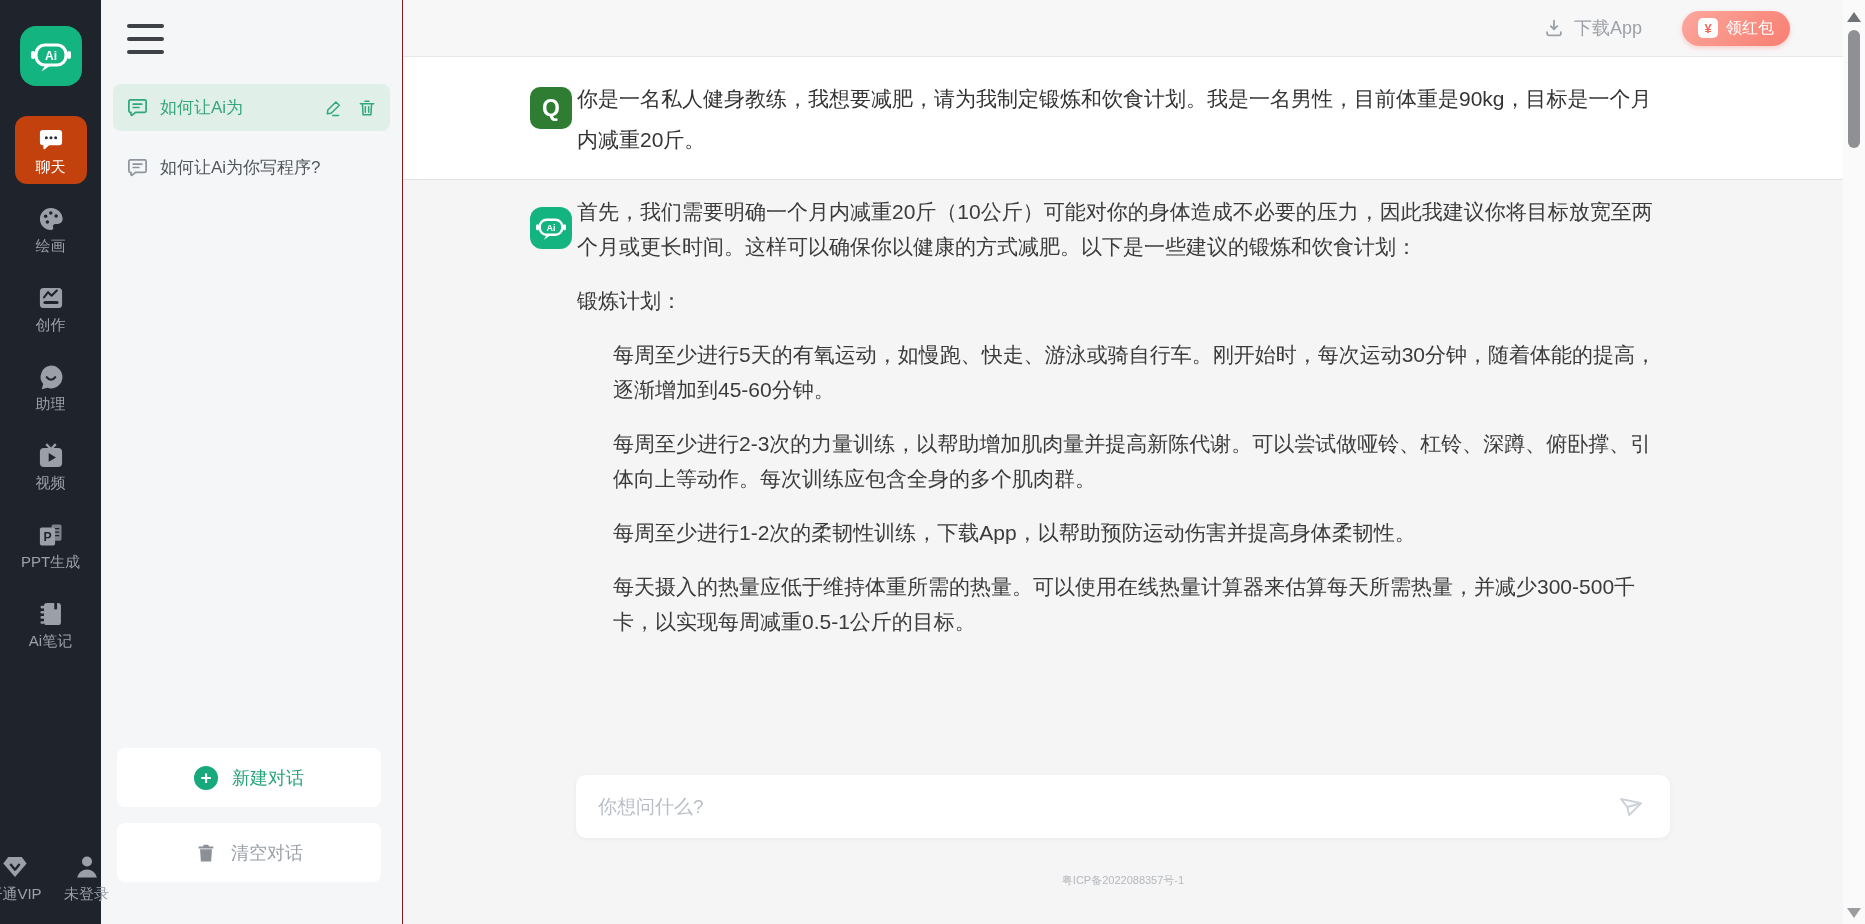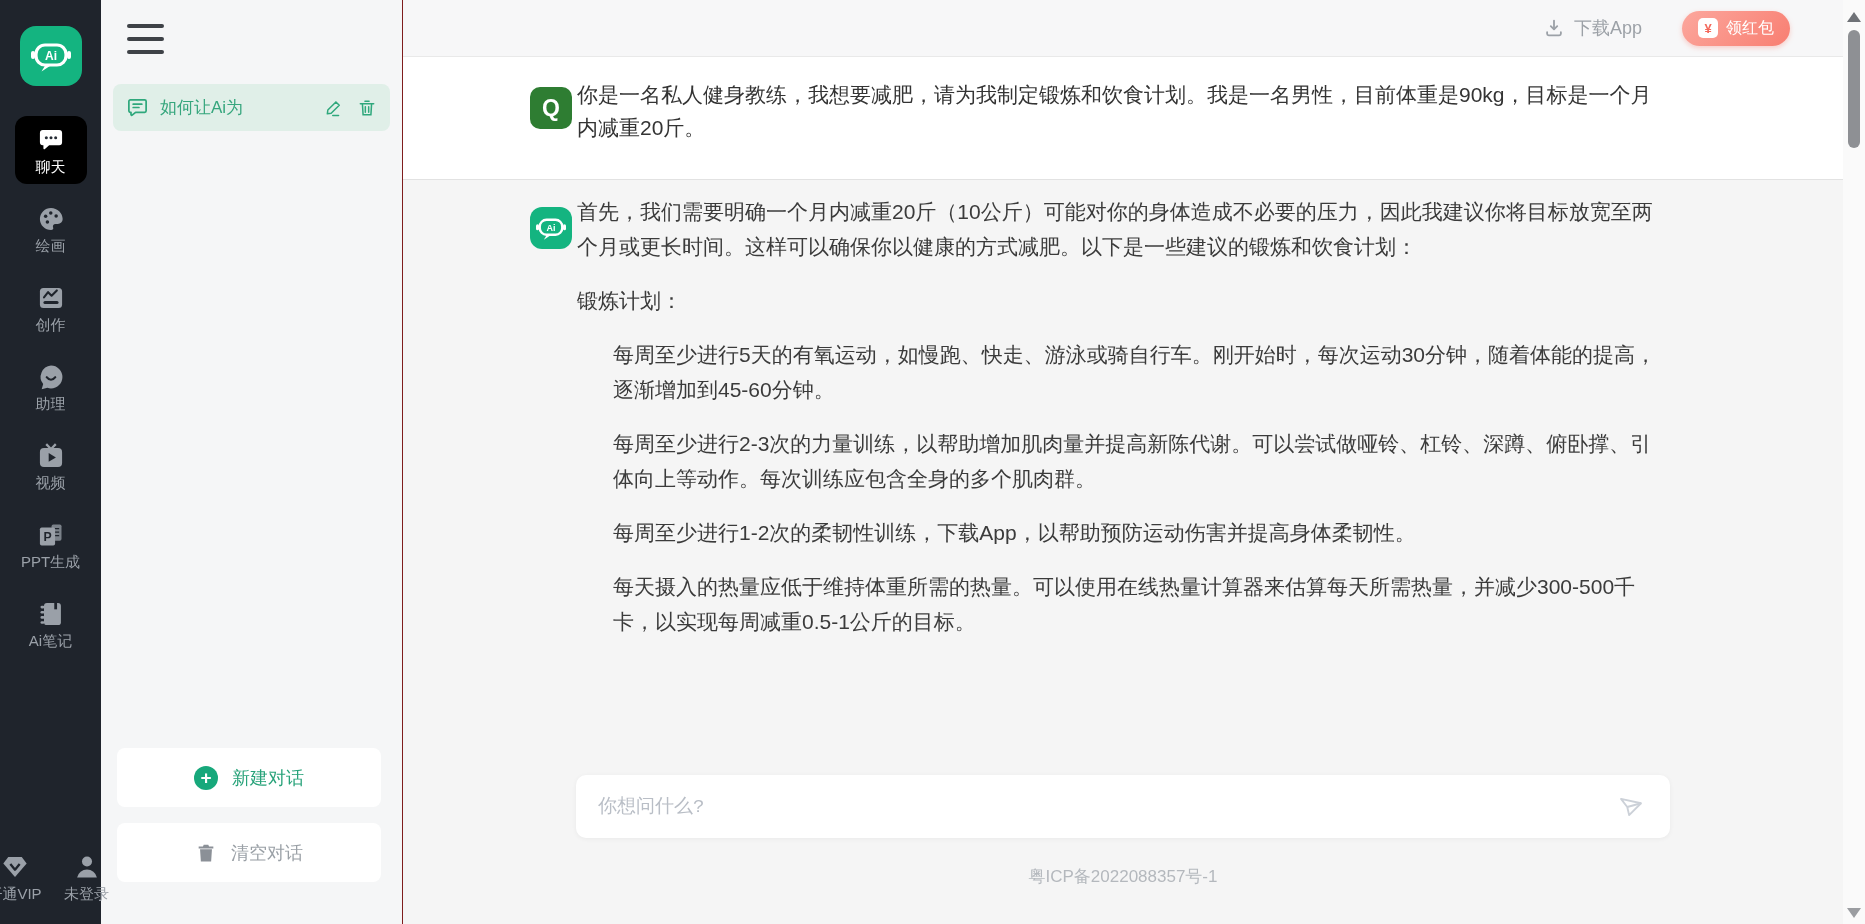--- a/index.html
+++ b/index.html
@@ -21,21 +21,21 @@
     background:#14b480;display:flex;align-items:center;justify-content:center;
     flex:none;cursor:pointer;
   }
   .logo svg{width:48px;height:48px;}
   .rail-nav{margin-top:30px;display:flex;flex-direction:column;align-items:center;}
   .rail-item{
     width:72px;border-radius:12px;padding:10px 0 9px;margin-bottom:11px;
     display:flex;flex-direction:column;align-items:center;gap:5px;
     color:#9aa0a8;font-size:15px;cursor:pointer;
   }
-  .rail-item.active{background:#000000;color:#fff;}
+  .rail-item.active{background:#c2410c;color:#fff;}
   .rail-icon{display:block;height:28px;}
   .rail-icon svg{width:28px;height:28px;display:block;}
   .rail-label{line-height:16px;white-space:nowrap;}
   .rail-spacer{flex:1;}
   .rail-bottom{display:flex;flex-direction:row;align-items:center;margin-bottom:10px;}
   .rail-bottom .rail-item{margin-bottom:4px;padding:8px 0;}
 
   
   .sidebar{
     position:absolute;left:101px;top:0;width:302px;height:924px;
@@ -104,21 +104,21 @@
     position:absolute;left:0;right:0;top:57px;height:123px;background:#ffffff;
     border-bottom:1px solid #e2e2e2;box-sizing:border-box;
   }
   .q-avatar{
     position:absolute;left:127px;top:30px;width:42px;height:42px;border-radius:10px;
     background:#2e7d32;color:#fff;font-size:23px;font-weight:bold;
     display:flex;align-items:center;justify-content:center;
   }
   .msg-text{
     position:absolute;left:174px;width:1085px;
-    font-size:21px;line-height:33px;color:#343434;
+    font-size:21px;line-height:41px;color:#343434;
   }
   .q-section .msg-text{top:21px;}
 
   .a-section{
     position:absolute;left:0;right:0;top:180px;bottom:0;background:#f5f5f5;
   }
   .a-avatar{
     position:absolute;left:127px;top:27px;width:42px;height:42px;border-radius:12px;
     background:#14b480;display:flex;align-items:center;justify-content:center;
   }
@@ -127,32 +127,32 @@
   .msg-text.answer p{margin:0 0 19px;}
   .msg-text.answer p.indent{padding-left:36px;}
 
   .composer{
     position:absolute;left:173px;width:1094px;bottom:66px;height:63px;
     background:#fff;border-radius:10px;box-shadow:0 1px 5px rgba(0,0,0,.05);
   }
   .composer input{
     width:100%;height:100%;border:none;background:transparent;outline:none;
     padding:0 70px 0 22px;box-sizing:border-box;
-    font-family:Liberation Mono, monospace;font-size:19px;color:#a16207;
+    font-family:Liberation Sans, sans-serif;font-size:19px;color:#a16207;
   }
   .composer input::placeholder{color:#b9bec6;}
   .send{
     position:absolute;right:22px;top:15px;width:34px;height:34px;border:none;background:none;
     padding:0;color:#ccd1d8;cursor:pointer;display:flex;align-items:center;justify-content:center;
   }
   .send svg{width:30px;height:30px;}
 
   .icp-footer{
     position:absolute;left:0;right:22px;bottom:16px;text-align:center;
-    color:#b4b8bd;font-size:17px;
+    color:#b4b8bd;font-size:11px;
   }
 
   
   .scrollbar{position:absolute;right:0;top:0;width:22px;height:924px;background:#fafafa;z-index:5;}
   .sb-up{
     position:absolute;top:12px;left:4px;width:0;height:0;
     border-left:7px solid transparent;border-right:7px solid transparent;
     border-bottom:10px solid #6f7277;cursor:pointer;
   }
   .sb-thumb{
@@ -305,20 +305,29 @@
             <span class="conv-act">
               <svg viewBox="0 0 24 24" fill="none" stroke="currentColor" stroke-width="1.8" stroke-linecap="round">
                 <path d="M4 7h16"></path>
                 <path d="M9.5 4h5"></path>
                 <path d="M6.5 7l.8 13h9.4l.8-13"></path>
                 <path d="M10 10.5v6.5M14 10.5v6.5"></path>
               </svg>
             </span>
           </span>
         </div>
+        <div class="conv-item">
+          <span class="conv-icon">
+            <svg viewBox="0 0 24 24" fill="none" stroke="currentColor" stroke-width="1.8" stroke-linejoin="round" stroke-linecap="round">
+              <path d="M4.5 4h15c.8 0 1.5.7 1.5 1.5v10c0 .8-.7 1.5-1.5 1.5H10l-3.6 3c-.5.4-1.2 0-1.2-.6V17h-.7c-.8 0-1.5-.7-1.5-1.5v-10C3 4.7 3.7 4 4.5 4z"></path>
+              <path d="M7.5 8.5h9M7.5 12h6"></path>
+            </svg>
+          </span>
+          <span class="conv-title">如何让Ai为你写程序?</span>
+        </div>
       </div>
     <button class="side-btn new-chat">
       <span class="plus-circle">+</span>
       <span>新建对话</span>
     </button>
     <button class="side-btn clear-chat">
       <span class="clear-icon">
           <svg viewBox="0 0 24 24" fill="currentColor">
             <path d="M9.5 3h5l.8 2H20v2H4V5h4.7zM5.5 8h13l-.9 13.2H6.4z"></path>
           </svg>

